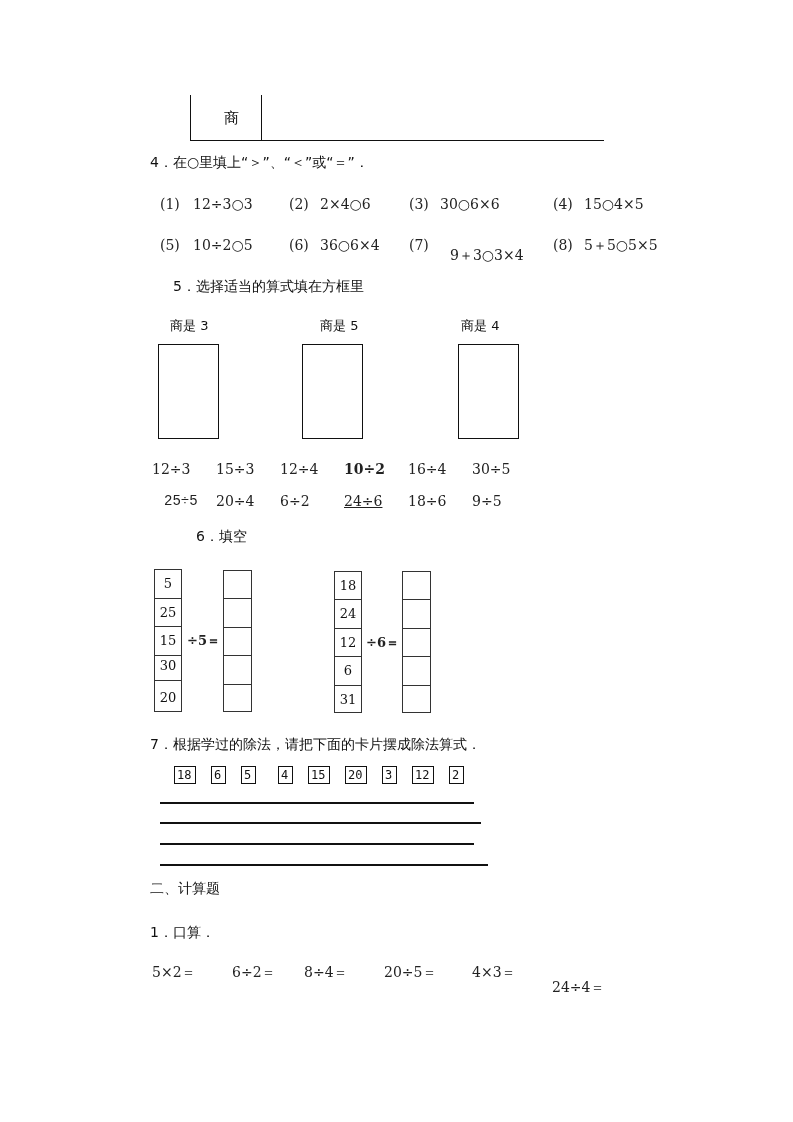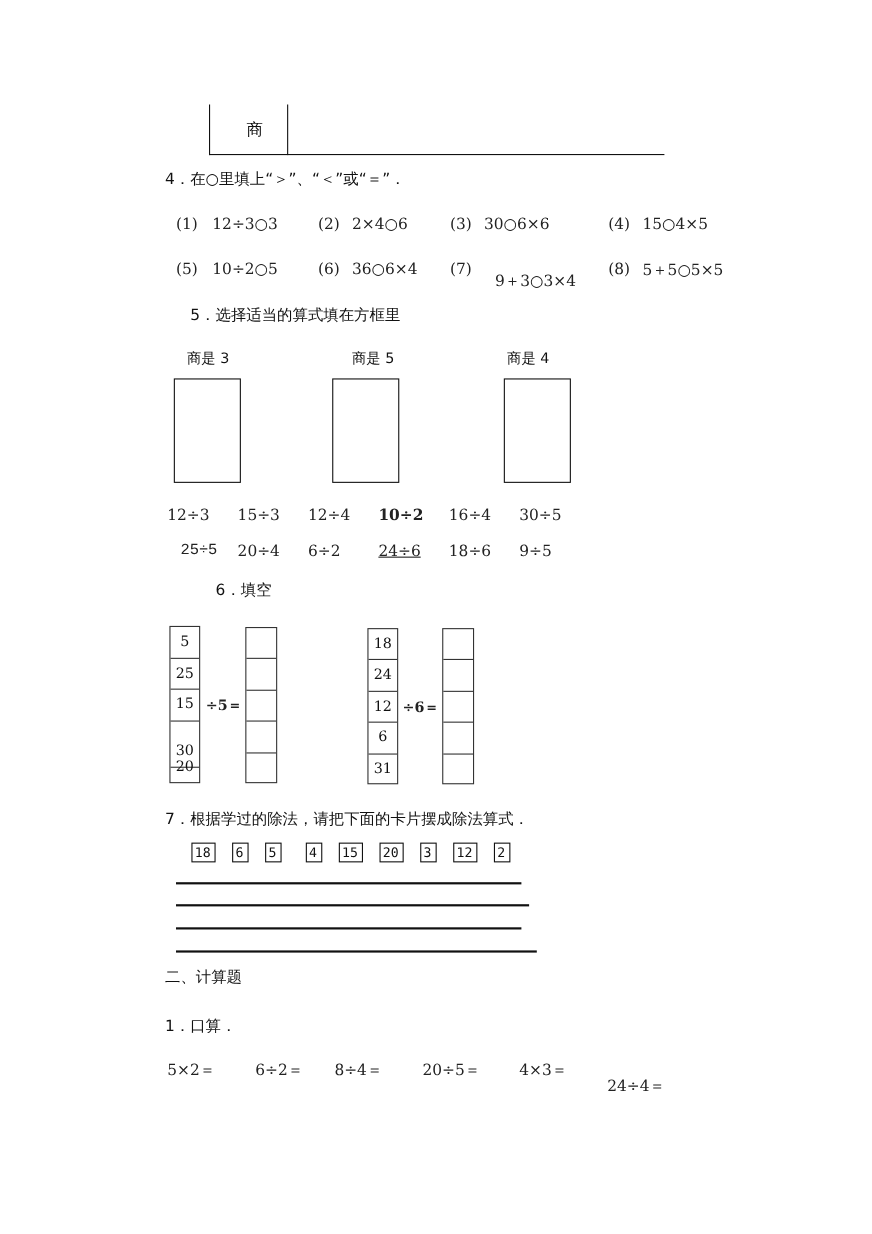--- a/index.html
+++ b/index.html
@@ -77,21 +77,21 @@
   <span class="abs math" style="left:408px; top:493px;">18÷6</span>
   <span class="abs math" style="left:472px; top:493px;">9÷5</span>
 </div>
 
 <div class="abs hdr" style="left:156px; top:528px;margin-left:40px;">6．填空</div>
 
 <div class="col" style="left:154px; top:569px; width:28px; height:143px;">
   <div class="cell" style="top:0; height:28.6px; line-height:27px;">5</div>
   <div class="cell" style="top:28.6px; height:28.6px; line-height:27px;">25</div>
   <div class="cell" style="top:57.2px; height:28.6px; line-height:27px;">15</div>
-  <div class="cell" style="top:99px; height:28.6px; line-height:27px;text-align:center;">30</div>
+  <div class="cell" style="top:82px; height:28.6px; line-height:27px;text-align:center;">30</div>
   <div class="cell" style="top:114.4px; height:28.6px; line-height:27px; border-bottom:none;">20</div>
 </div>
 <span class="abs math" style="left:187px; top:632px; font-size:13px; font-weight:bold;">÷5＝</span>
 <div class="col" style="left:223px; top:570px; width:29px; height:142px;">
   <div class="cell" style="top:0; height:28.4px;"></div>
   <div class="cell" style="top:28.4px; height:28.4px;"></div>
   <div class="cell" style="top:56.8px; height:28.4px;"></div>
   <div class="cell" style="top:85.2px; height:28.4px;"></div>
   <div class="cell" style="top:113.6px; height:28.4px; border-bottom:none;"></div>
 </div>

